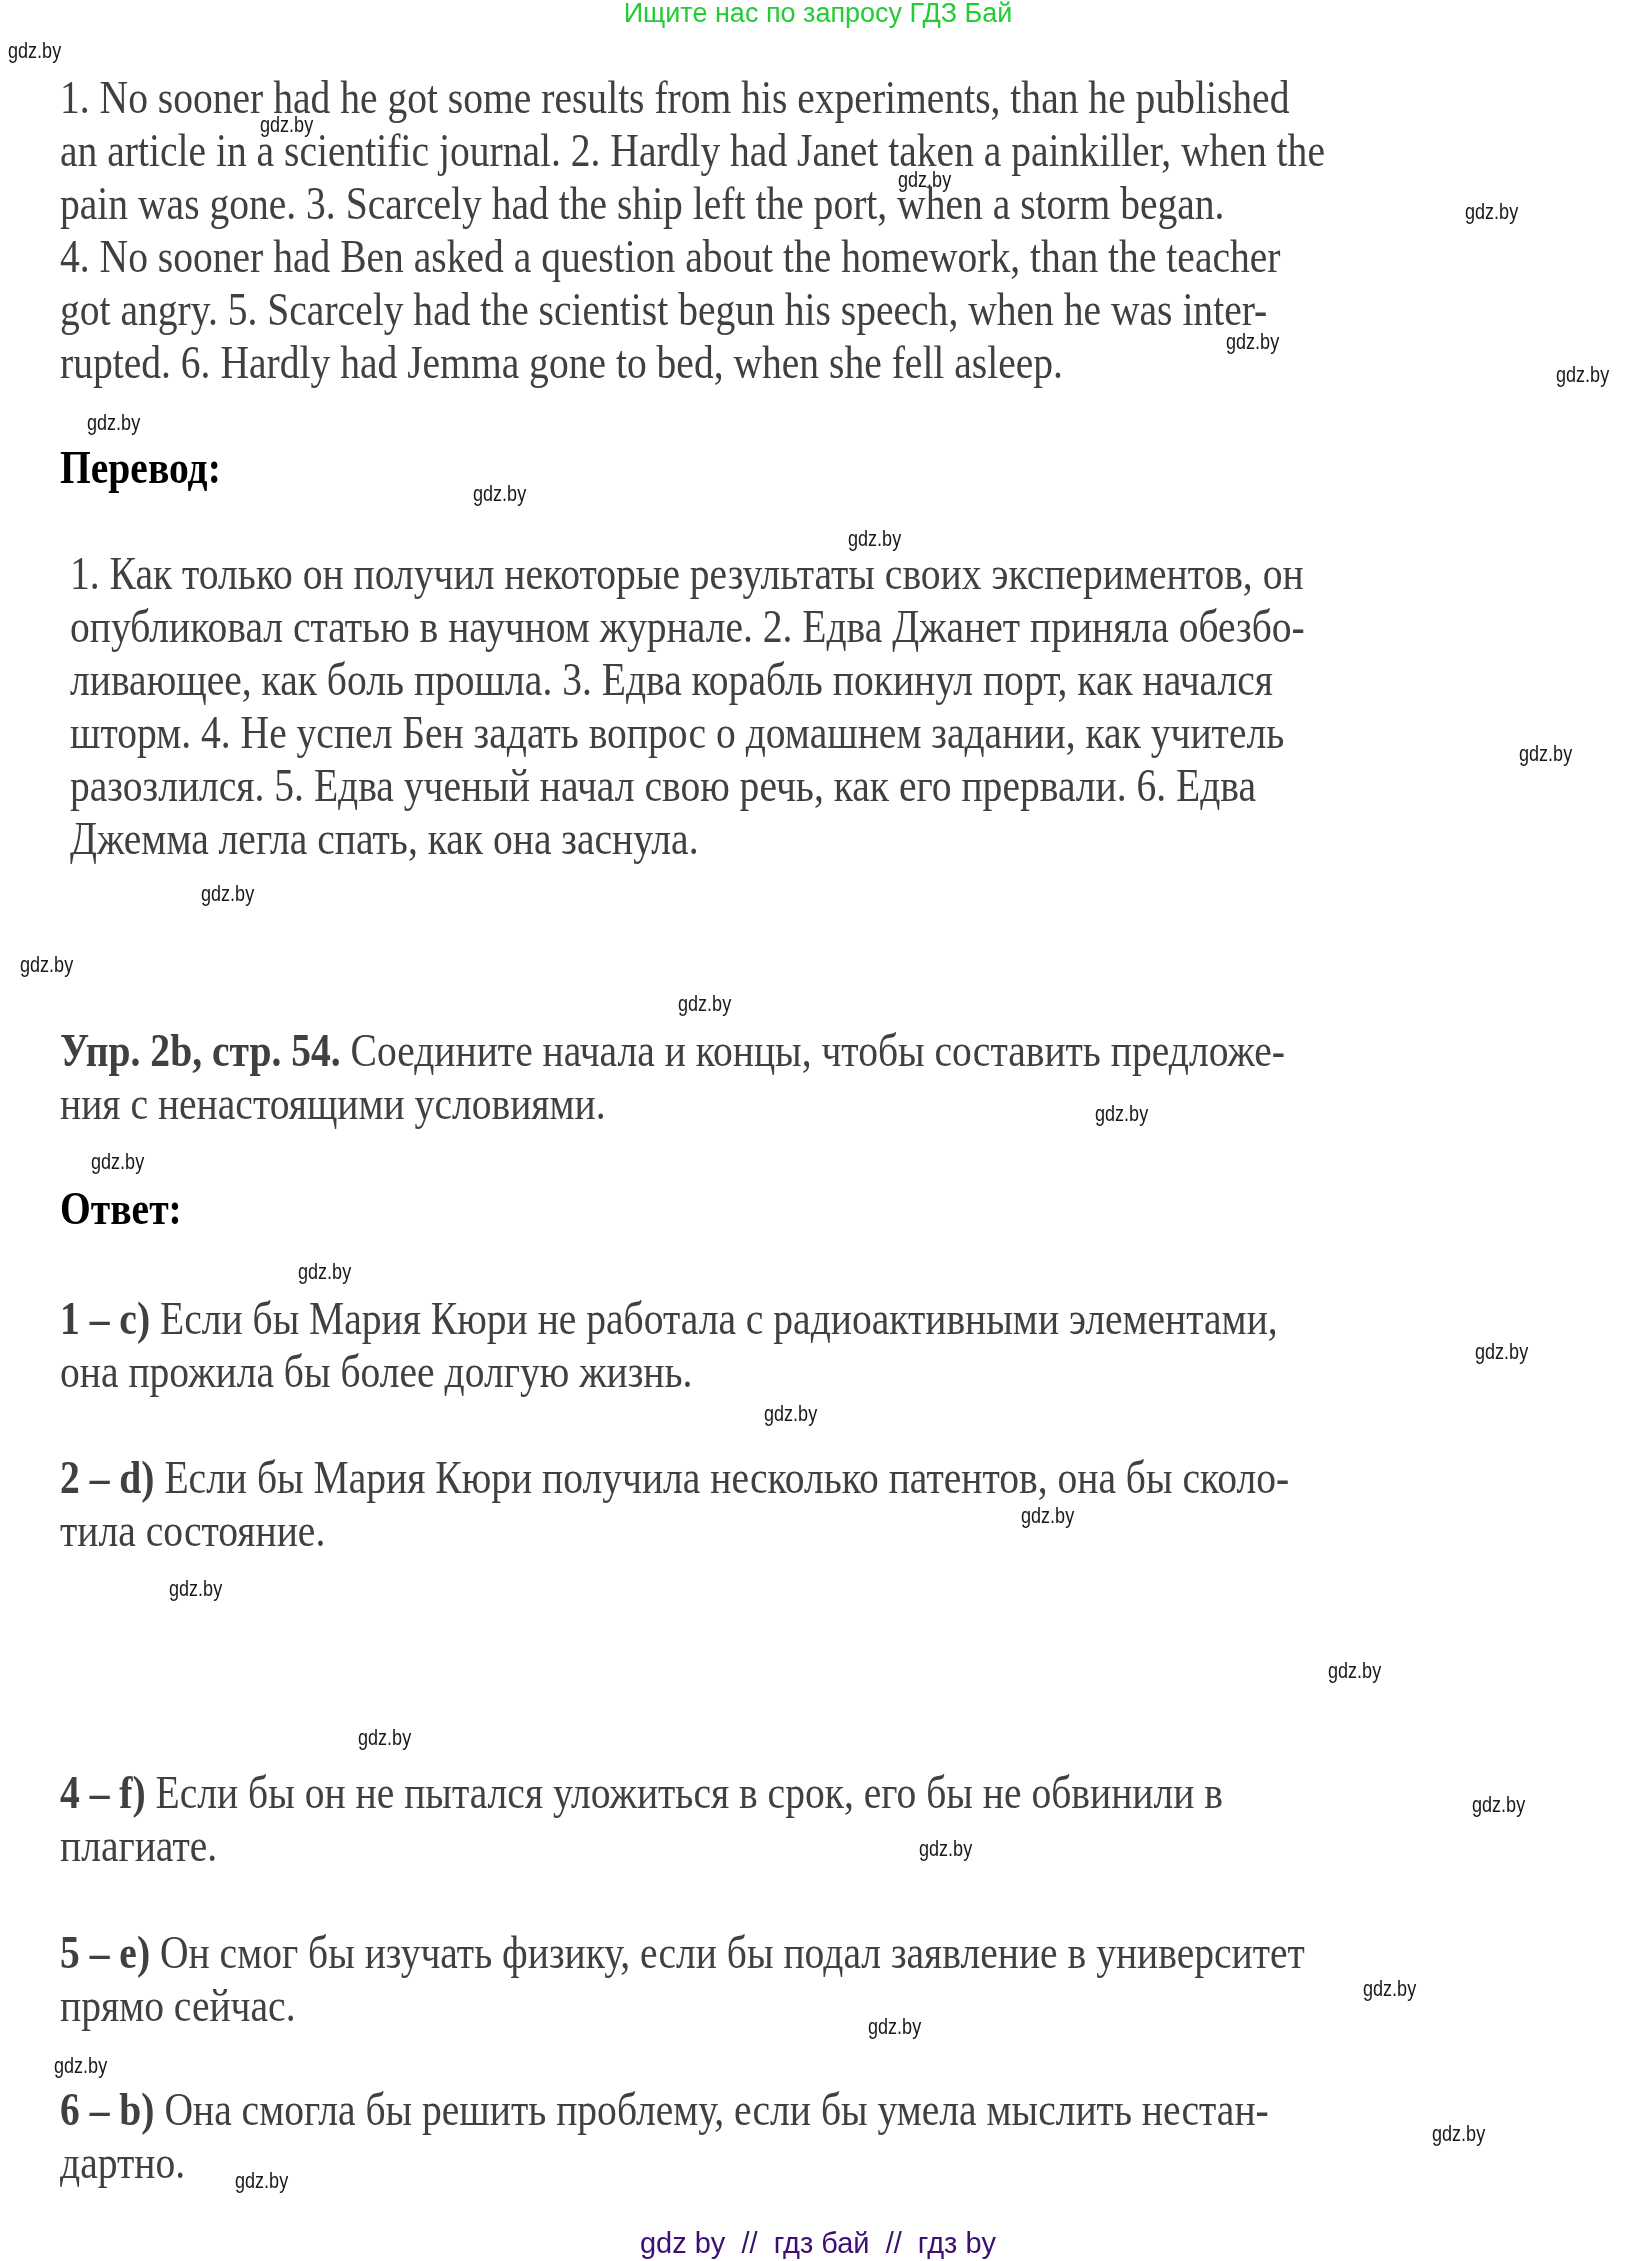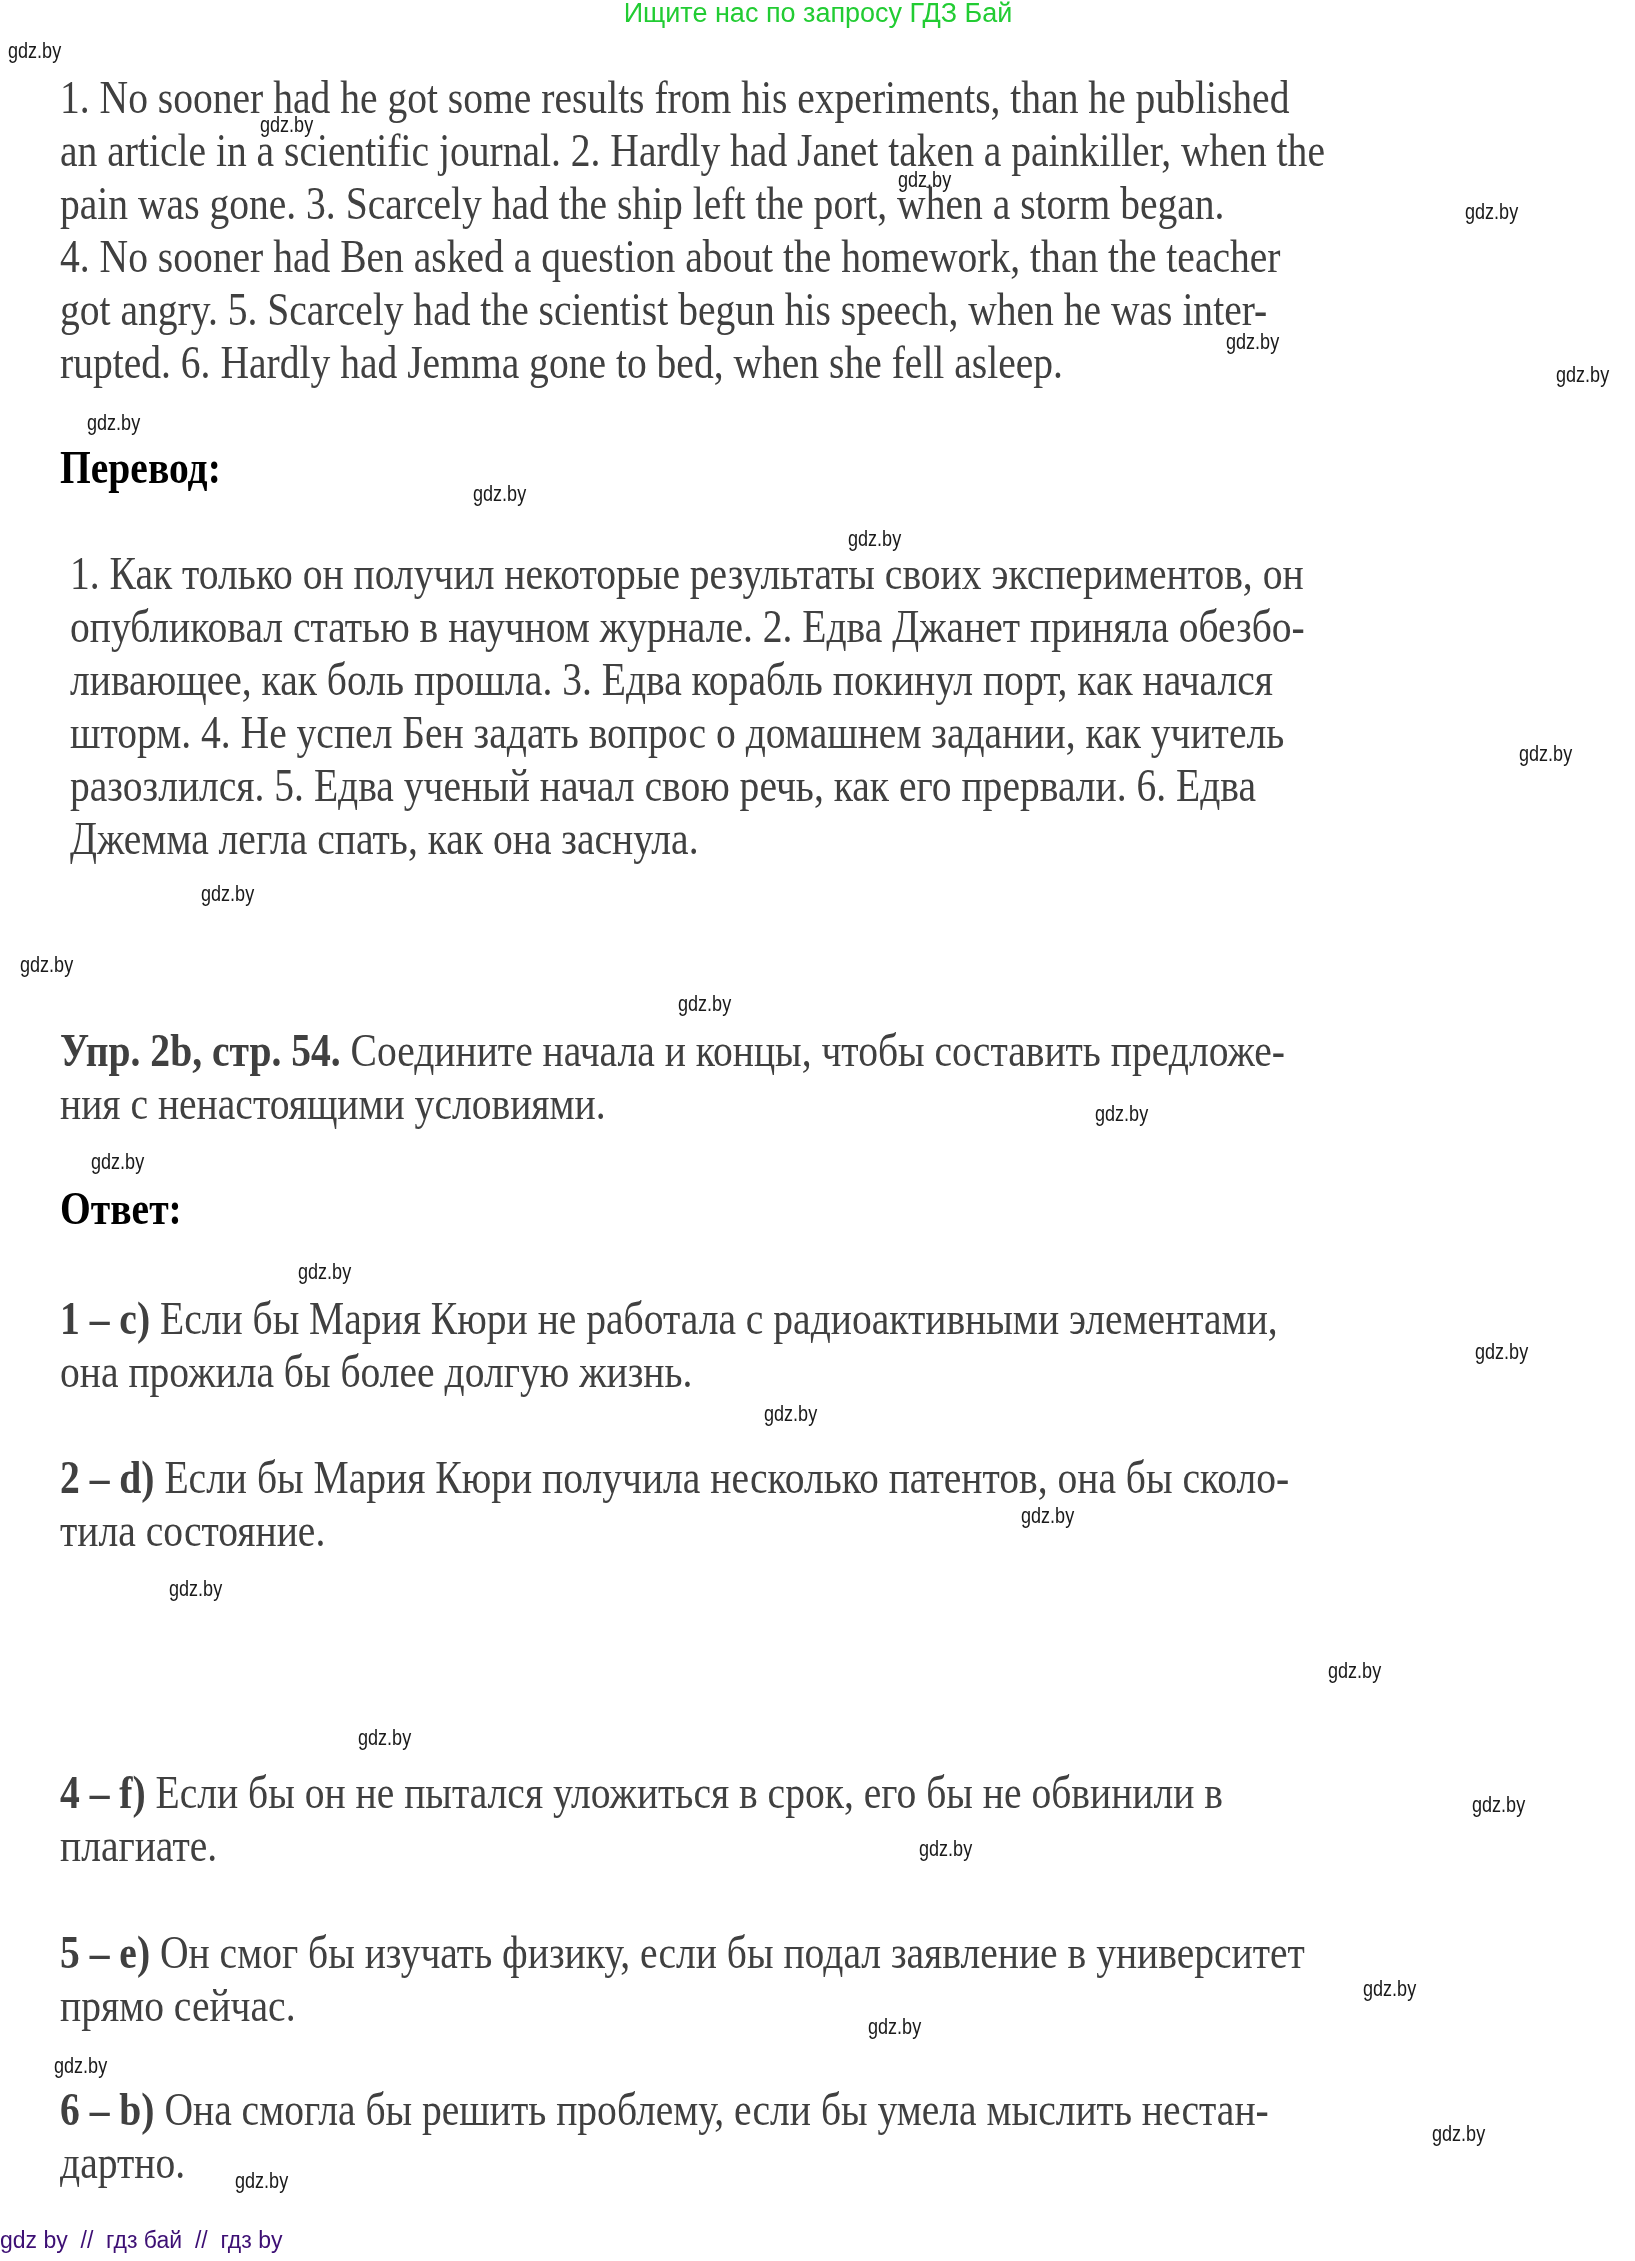--- a/index.html
+++ b/index.html
@@ -4,22 +4,22 @@
 <style>
   html, body { margin: 0; padding: 0; background: #ffffff; }
   body { width: 1636px; height: 2261px; position: relative; overflow: hidden; }
   .page { position: absolute; left: 0; top: 0; width: 1636px; height: 1726px; }
   .top-banner {
     position: absolute; left: 0; width: 1636px; top: -1.6px; text-align: center;
     font-family: "Liberation Sans", sans-serif; font-size: 27px; color: #22cc33;
     letter-spacing: 0px;
   }
   .footer {
-    position: absolute; left: 0; width: 1636px; top: 2227px; 
-    font-family: "Liberation Sans", sans-serif; font-size: 23px; color: #3d0f74;
+    position: absolute; left: 0; width: 1636px; top: 2227px; text-align: center;
+    font-family: "Liberation Sans", sans-serif; font-size: 29px; color: #3d0f74;
     white-space: pre;
   }
   .block {
     position: absolute; left: 60px; width: 1497px;
     font-family: "Liberation Serif", serif; font-size: 46px; line-height: 53px;
     color: #404040; transform-origin: left top;
   }
   .line { display: block; white-space: nowrap; transform: scaleX(0.86); transform-origin: left center; }
   .bold { font-weight: bold; }
   .heading {

